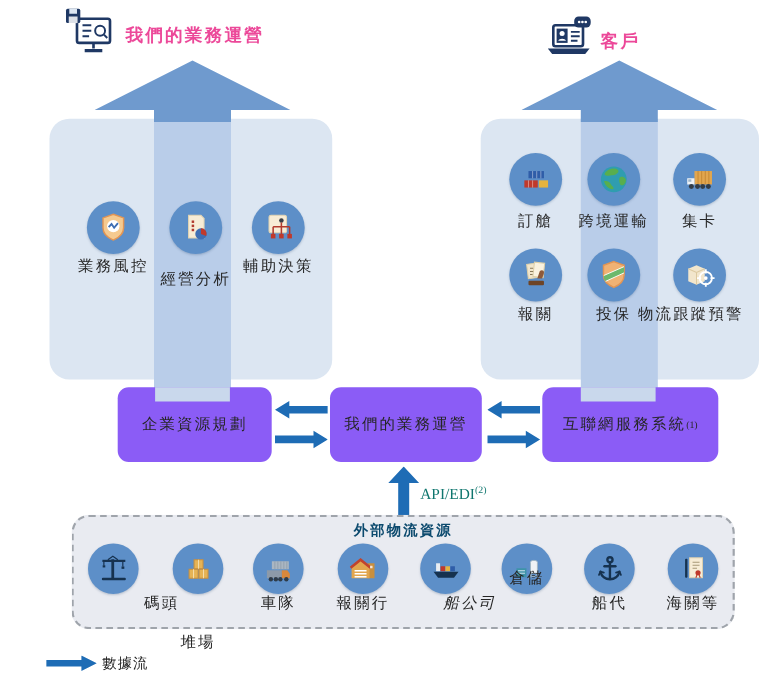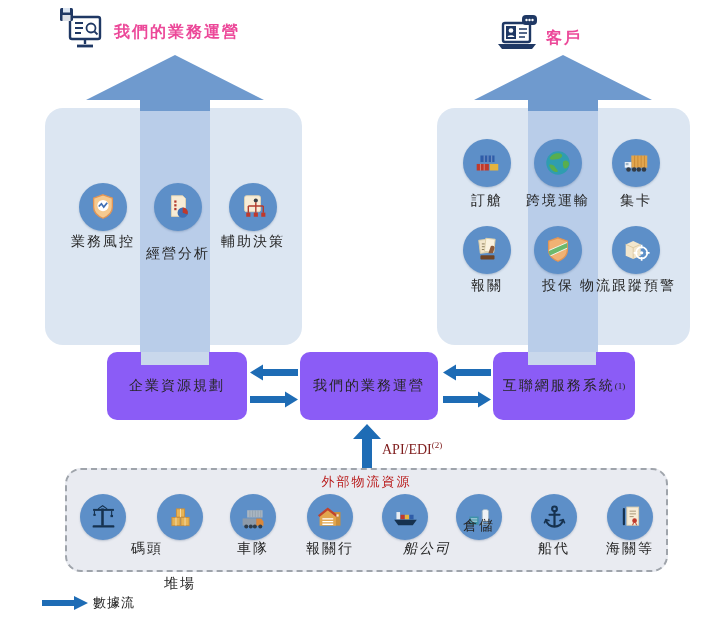--- a/index.html
+++ b/index.html
@@ -14,22 +14,22 @@
   .lbl{position:absolute;transform:translateX(-50%);white-space:nowrap;
        font-size:14px;color:#262626;letter-spacing:2px;text-align:center;}
   .hdr{position:absolute;font-size:16px;font-weight:bold;color:#ec4899;letter-spacing:2px;white-space:nowrap;font-family:Liberation Mono, monospace;}
   .mbox{position:absolute;height:68px;background:#8b5cf6;border-radius:10px;
         display:flex;align-items:center;justify-content:center;
         font-size:14px;color:#262626;letter-spacing:2px;}
   .mbox sup,.api sup{font-size:9px;letter-spacing:0;}
   .dashed{position:absolute;left:65px;top:468px;width:603px;height:104px;background:#e9ebf1;
           border:2px dashed #9fa4ab;border-radius:16px;box-sizing:border-box;}
   .dtitle{position:absolute;left:65px;top:473px;width:603px;text-align:center;
-          font-size:13px;color:#b91c1c;letter-spacing:2px;}
-  .api{position:absolute;left:382px;top:440px;font-size:14px;color:#7f1d1d;}
+          font-size:13px;color:#0c4a6e;letter-spacing:2px;font-weight:bold;}
+  .api{position:absolute;left:382px;top:440px;font-size:14px;color:#0f766e;}
   .legend-lbl{position:absolute;left:93px;top:594px;font-size:13px;color:#222;letter-spacing:1px;}
 </style>
 </head>
 <body>
 
 <div class="stage">
 
   <div class="abs" style="left:58px;top:6px;">
     <svg width="50" height="48" viewBox="0 0 50 48">
       <g fill="none" stroke="#1f3864" stroke-width="2.4">
@@ -180,21 +180,21 @@
     </svg>
   </div>
   <div class="lbl" style="left:628px;top:277px;">物流跟蹤預警</div>
 
   <div class="mbox" style="left:107px;top:352px;width:140px;">
     <span>企業資源規劃</span>
   </div>
   <div class="mbox" style="left:300px;top:352px;width:138px;">
     <span>我們的業務運營</span>
   </div>
-  <div class="mbox" style="left:493px;top:352px;width:142px;text-align:right;">
+  <div class="mbox" style="left:493px;top:352px;width:160px;text-align:right;">
     <span>互聯網服務系統</span>
       <sup>(1)</sup>
   </div>
   <div class="stub" style="left:141px;top:352px;"></div>
   <div class="stub" style="left:528px;top:352px;"></div>
 
   <div class="abs" style="left:250px;top:364px;">
     <svg width="48" height="44" viewBox="0 0 48 44">
       <polygon points="0,8.5 13,0.5 13,5 48,5 48,12 13,12 13,16.5" fill="#1e6cb5"></polygon>
       <polygon points="48,35.5 35,27.5 35,32 0,32 0,39 35,39 35,43.5" fill="#1e6cb5"></polygon>

